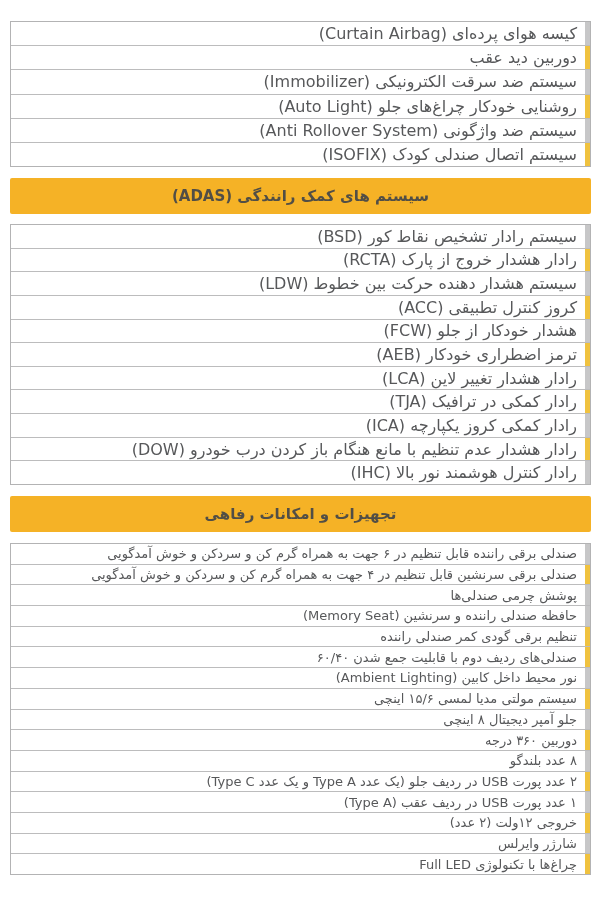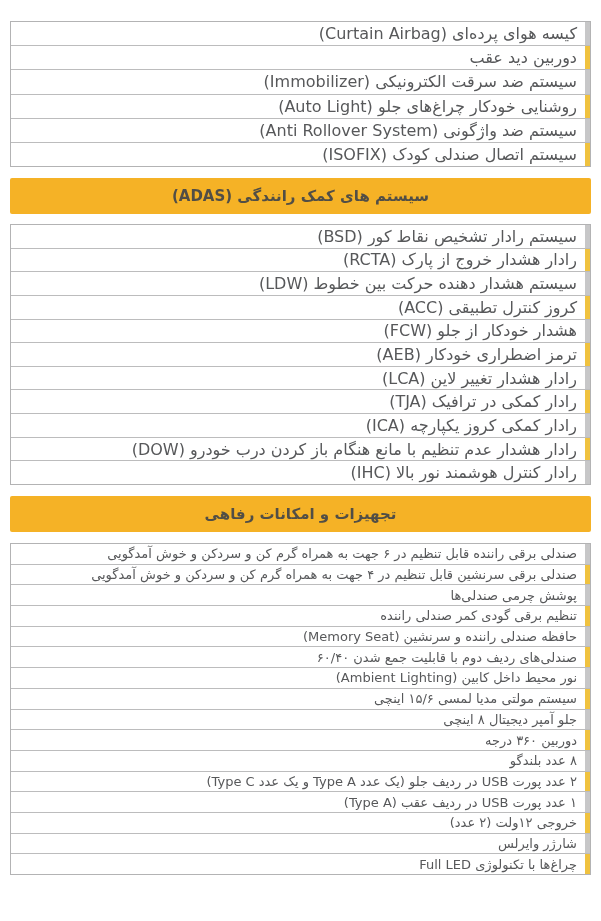--- a/index.html
+++ b/index.html
@@ -130,26 +130,26 @@
         <span class="stripe"></span>
       </div>
     <div class="row" data-marker="yellow">
         <span>صندلی برقی سرنشین قابل تنظیم در ۴ جهت به همراه گرم کن و سردکن و خوش آمدگویی</span>
         <span class="stripe"></span>
       </div>
     <div class="row" data-marker="gray">
         <span>پوشش چرمی صندلی‌ها</span>
         <span class="stripe"></span>
       </div>
+    <div class="row" data-marker="gray">
+        <span>حافظه صندلی راننده و سرنشین (Memory Seat)</span>
+        <span class="stripe"></span>
+      </div>
     <div class="row" data-marker="yellow">
         <span>تنظیم برقی گودی کمر صندلی راننده</span>
-        <span class="stripe"></span>
-      </div>
-    <div class="row" data-marker="gray">
-        <span>حافظه صندلی راننده و سرنشین (Memory Seat)</span>
         <span class="stripe"></span>
       </div>
     <div class="row" data-marker="yellow">
         <span>صندلی‌های ردیف دوم با قابلیت جمع شدن ۶۰/۴۰</span>
         <span class="stripe"></span>
       </div>
     <div class="row" data-marker="gray">
         <span>نور محیط داخل کابین (Ambient Lighting)</span>
         <span class="stripe"></span>
       </div>

